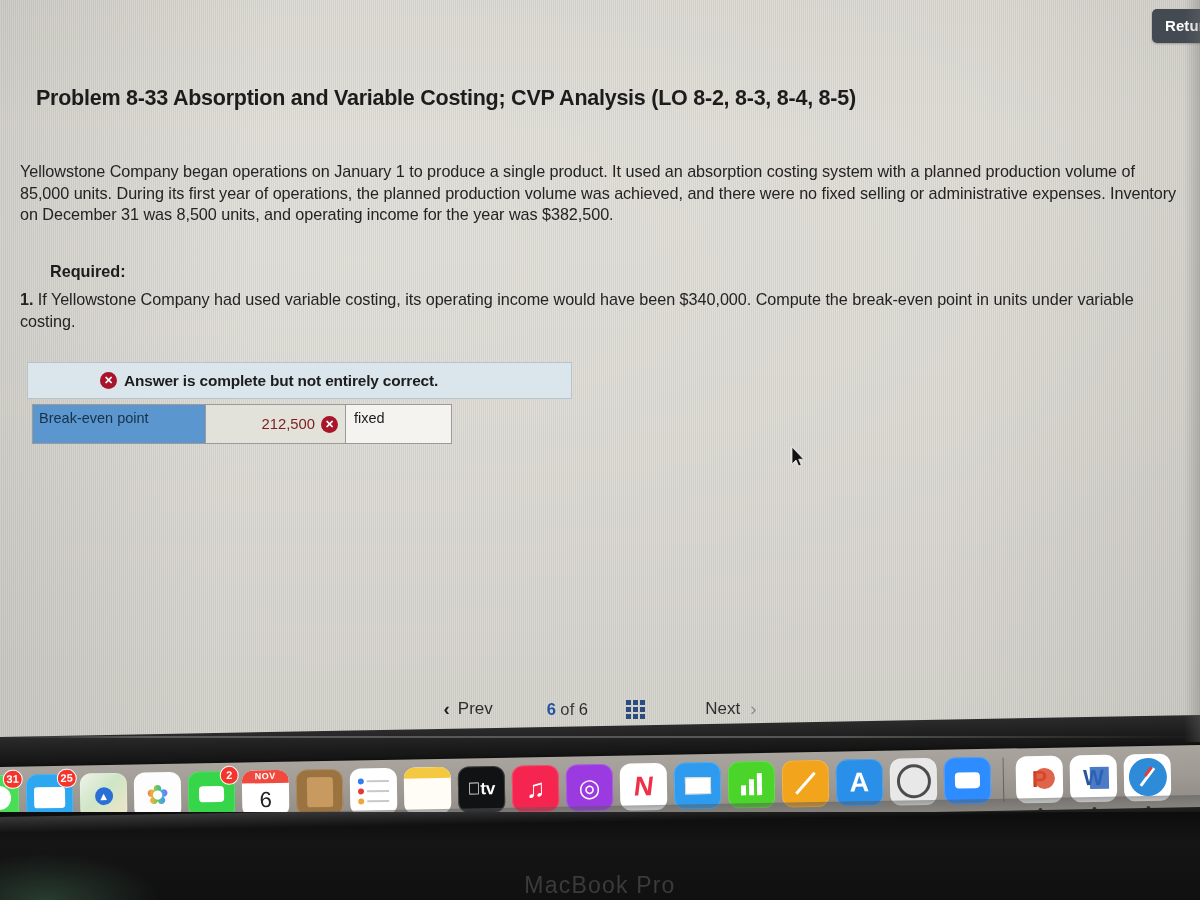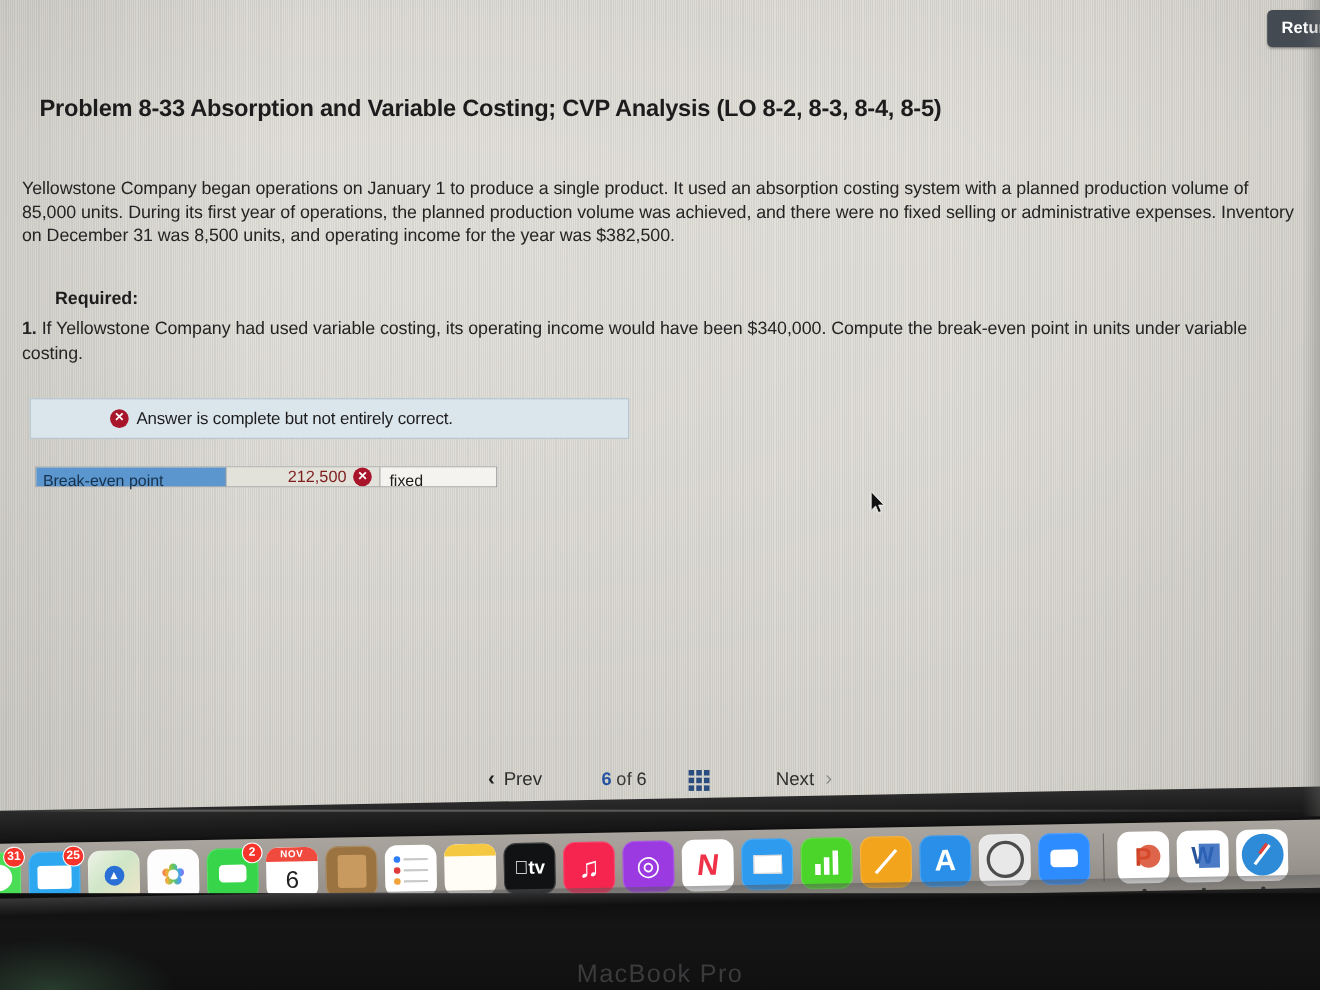--- a/index.html
+++ b/index.html
@@ -122,21 +122,21 @@
     background: #dbe5ec;
     border: 1px solid #b6c3cc;
     display: flex;
     align-items: center;
     justify-content: flex-start;
     padding-left: 72px;
   }
   #answer-banner .x-badge { margin-right: 7px; }
   #answer-banner .banner-text {
     font-size: 15.4px;
-    font-weight: normal;
+    font-weight: bold;
     color: #1d1d1d;
     letter-spacing: -.15px;
     white-space: nowrap;
   }
 
   .x-badge {
     display: inline-block;
     width: 17px; height: 17px;
     border-radius: 50%;
     background: #a8152a;
@@ -147,25 +147,24 @@
     text-align: center;
     vertical-align: middle;
     flex: none;
   }
 
   #answer-row {
     position: absolute;
     left: 5px;
     top: 42px;
     display: flex;
-    height: 19px;
+    height: 40px;
     border: 1px solid #9a9a9a;
     background: #ffffff;
     width: 420px;
-    margin-top: 20px;
   }
   #answer-row .cell-label {
     width: 173px;
     background: #5b96ce;
     color: #17314a;
     font-size: 14.5px;
     line-height: 27px;
     padding-left: 6px;
     border-right: 1px solid #9a9a9a;
     white-space: nowrap;

